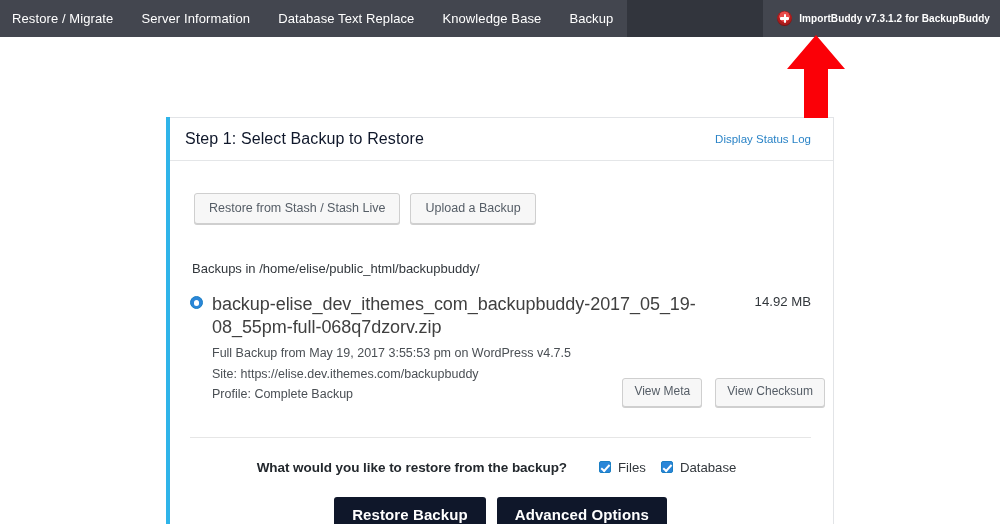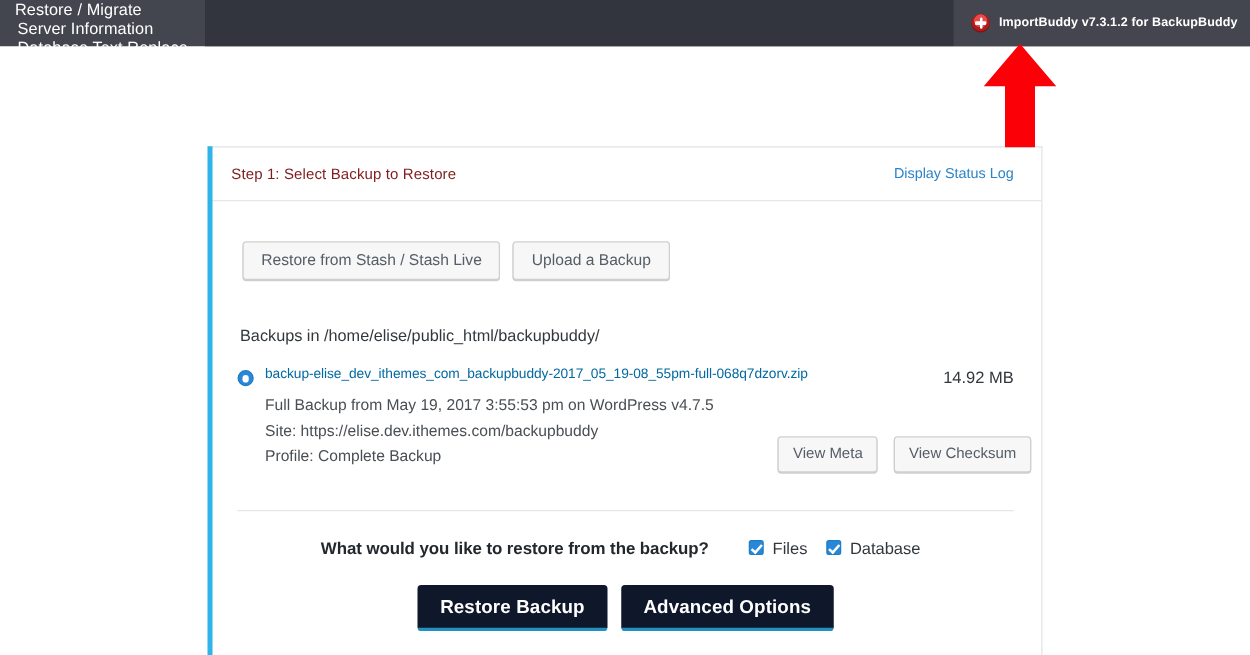--- a/index.html
+++ b/index.html
@@ -23,21 +23,20 @@
     height: 37px;
     background: #43464f;
     display: flex;
     align-items: stretch;
     z-index: 5;
   }
   .adminbar-left {
     display: flex;
     align-items: stretch;
     height: 100%;
-    flex-direction: column;
   }
   .adminbar-item {
     display: flex;
     align-items: center;
     padding: 0 14px;
     color: #ffffff;
     font-size: 13px;
     letter-spacing: .1px;
     white-space: nowrap;
     cursor: pointer;
@@ -122,22 +121,22 @@
   .panel-header {
     height: 43px;
     border-bottom: 1px solid #e4e6e8;
     display: flex;
     align-items: center;
     justify-content: space-between;
     padding: 0 22px 0 19px;
     box-sizing: border-box;
   }
   .panel-title {
-    font-size: 12px;
-    color: #7f1d1d;
+    font-size: 16px;
+    color: #0f172a;
     font-weight: normal;
     margin: 0;
     letter-spacing: .1px;
   }
   .status-log-link {
     font-size: 11.5px;
     color: #2b84c7;
     text-decoration: none;
     cursor: pointer;
   }
@@ -195,22 +194,22 @@
     position: absolute;
     left: 2.6px; top: 2.6px;
     width: 5.8px; height: 5.8px;
     border-radius: 50%;
     background: #ffffff;
   }
   .backup-main {
     flex: 1 1 auto;
   }
   .backup-name {
-    font-size: 11px;
-    color: #0369a1;
+    font-size: 18px;
+    color: #404040;
     line-height: 1.25;
     letter-spacing: -.05px;
   }
   .backup-size {
     font-size: 13.2px;
     color: #32373c;
     flex: 0 0 auto;
     padding-left: 18px;
     padding-top: 1px;
   }

